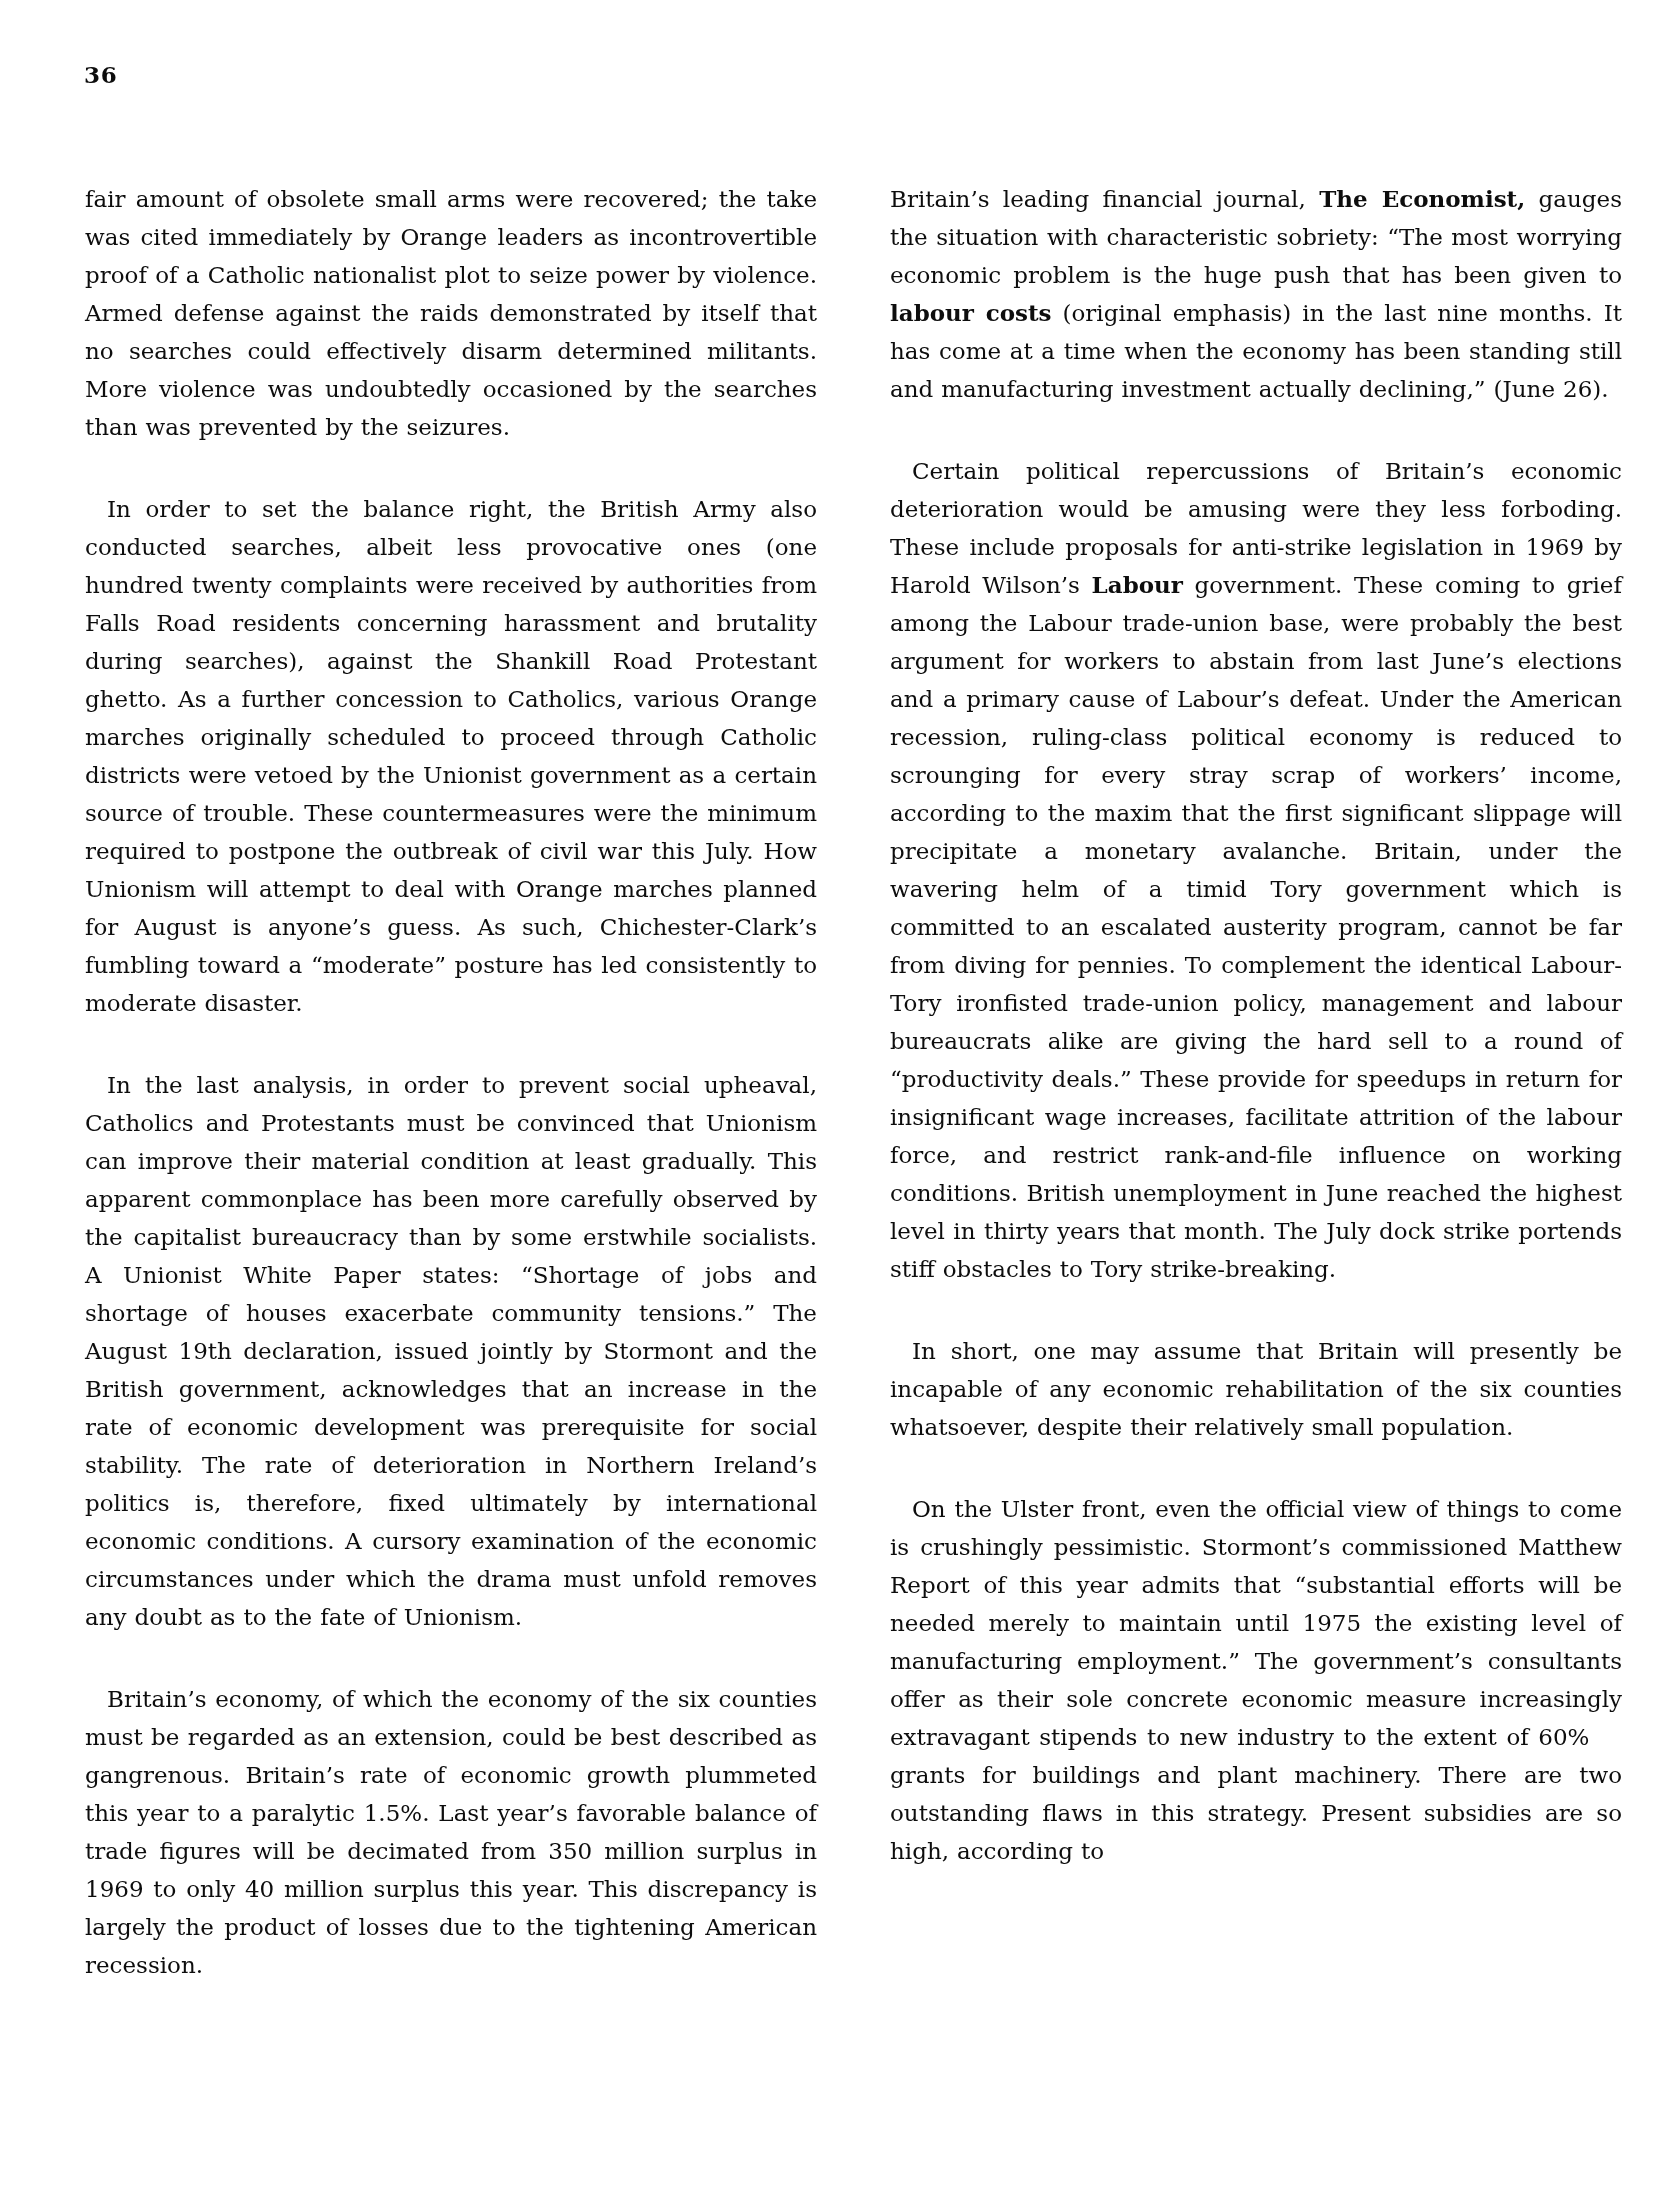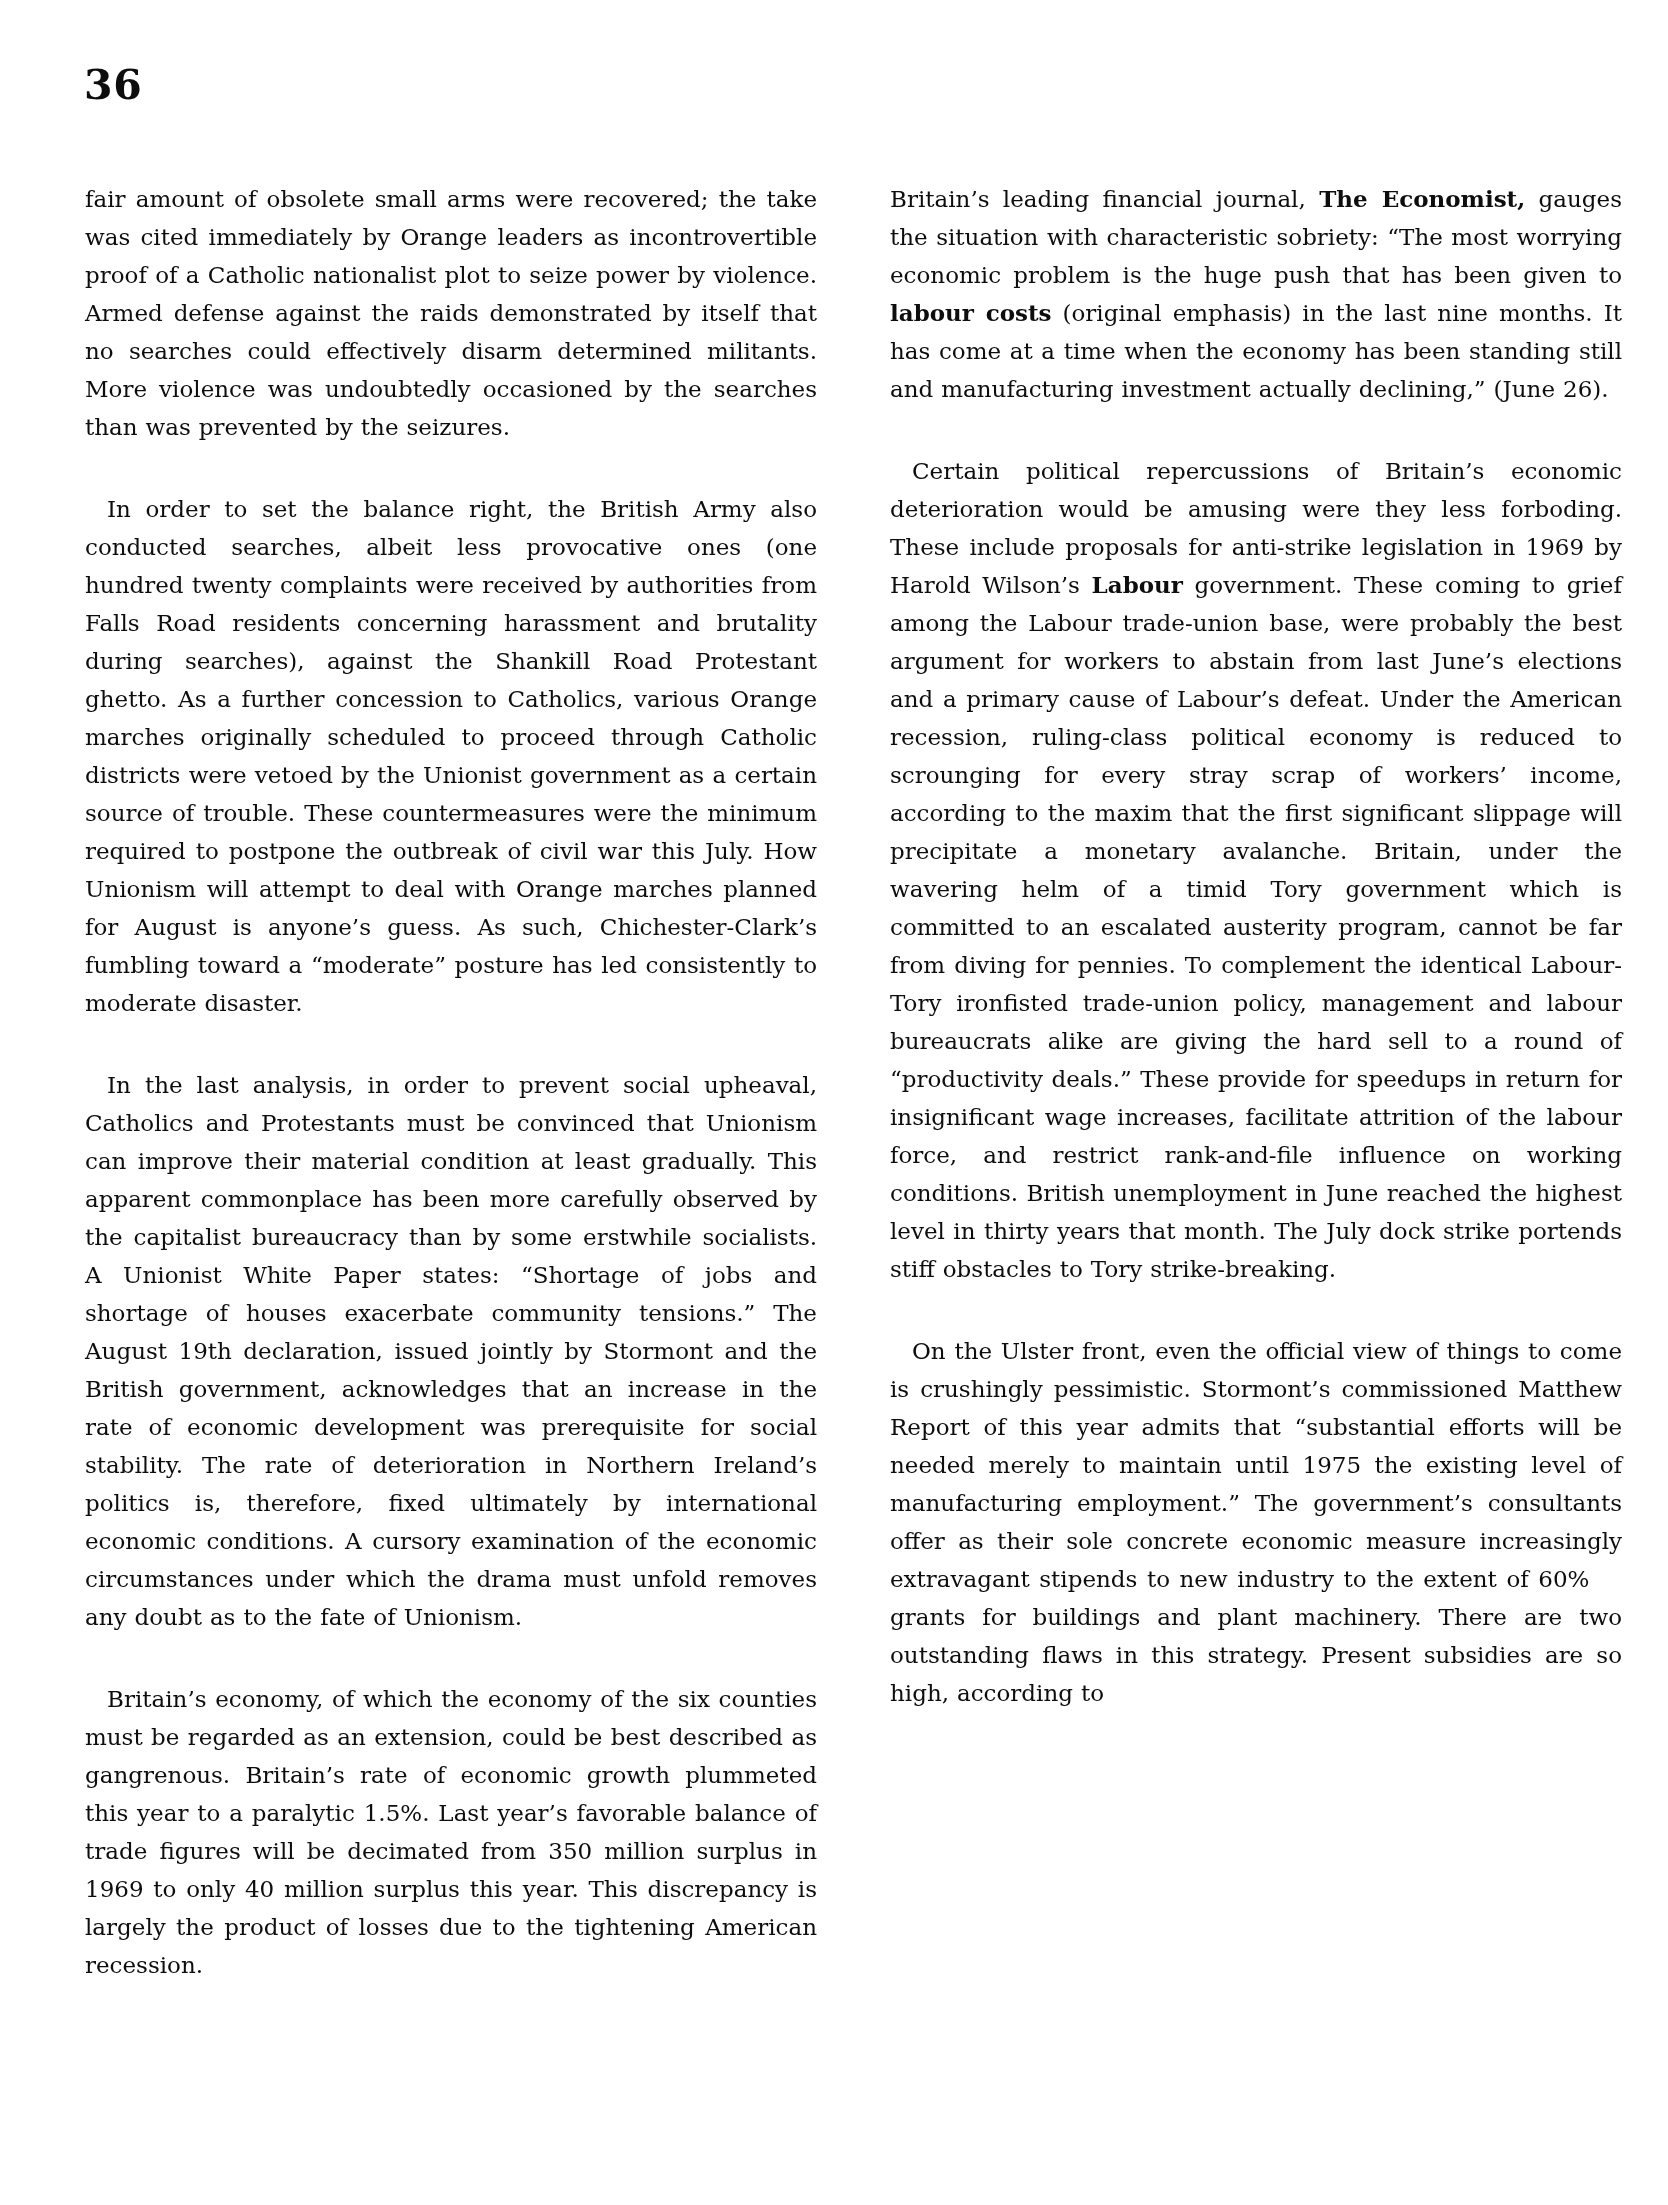--- a/index.html
+++ b/index.html
@@ -12,21 +12,21 @@
     height: 2205px;
     background: #ffffff;
     font-family: "DejaVu Serif", "Liberation Serif", serif;
     color: #0d0d0d;
     overflow: hidden;
   }
   .page-number {
     position: absolute;
     left: 84px;
     top: 61px;
-    font-size: 41px;
+    font-size: 23px;
     font-weight: bold;
     letter-spacing: 0.7px;
   }
   .column {
     position: absolute;
     top: 180px;
   }
   #col-left  { left: 85px;  width: 732px; }
   #col-right { left: 890px; width: 732px; }
   .para {
@@ -48,15 +48,16 @@
 <div id="col-left" class="column">
     <p class="para"><span>fair amount of obsolete small arms were recovered; the take was cited immediately by Orange leaders as incontrovertible proof of a Catholic nationalist plot to seize power by violence. Armed defense against the raids demonstrated by itself that no searches could effectively disarm determined militants. More violence was undoubtedly occasioned by the searches than was prevented by the seizures.</span></p>
     <p class="para indent"><span>In order to set the balance right, the British Army also conducted searches, albeit less provocative ones (one hundred twenty complaints were received by authorities from Falls Road residents concerning harassment and brutality during searches), against the Shankill Road Protestant ghetto. As a further concession to Catholics, various Orange marches originally scheduled to proceed through Catholic districts were vetoed by the Unionist government as a certain source of trouble. These countermeasures were the minimum required to postpone the outbreak of civil war this July. How Unionism will attempt to deal with Orange marches planned for August is anyone’s guess. As such, Chichester-Clark’s fumbling toward a “moderate” posture has led consistently to moderate disaster.</span></p>
     <p class="para indent"><span>In the last analysis, in order to prevent social upheaval, Catholics and Protestants must be convinced that Unionism can improve their material condition at least gradually. This apparent commonplace has been more carefully observed by the capitalist bureaucracy than by some erstwhile socialists. A Unionist White Paper states: “Shortage of jobs and shortage of houses exacerbate community tensions.” The August 19th declaration, issued jointly by Stormont and the British government, acknowledges that an increase in the rate of economic development was prerequisite for social stability. The rate of deterioration in Northern Ireland’s politics is, therefore, fixed ultimately by international economic conditions. A cursory examination of the economic circumstances under which the drama must unfold removes any doubt as to the fate of Unionism.</span></p>
     <p class="para indent"><span>Britain’s economy, of which the economy of the six counties must be regarded as an extension, could be best described as gangrenous. Britain’s rate of economic growth plummeted this year to a paralytic 1.5%. Last year’s favorable balance of trade figures will be decimated from 350 million surplus in 1969 to only 40 million surplus this year. This discrepancy is largely the product of losses due to the tightening American recession.</span></p>
   </div>
 
 <div id="col-right" class="column">
     <p class="para"><span>Britain’s leading financial journal, </span><span class="bold">The Economist,</span><span> gauges the situation with characteristic sobriety: “The most worrying economic problem is the huge push that has been given to </span><span class="bold">labour costs</span><span> (original emphasis) in the last nine months. It has come at a time when the economy has been standing still and manufacturing investment actually declining,” (June 26).</span></p>
     <p class="para indent"><span>Certain political repercussions of Britain’s economic deterioration would be amusing were they less forboding. These include proposals for anti-strike legislation in 1969 by Harold Wilson’s </span><span class="bold">Labour</span><span> government. These coming to grief among the Labour trade-union base, were probably the best argument for workers to abstain from last June’s elections and a primary cause of Labour’s defeat. Under the American recession, ruling-class political economy is reduced to scrounging for every stray scrap of workers’ income, according to the maxim that the first significant slippage will precipitate a monetary avalanche. Britain, under the wavering helm of a timid Tory government which is committed to an escalated austerity program, cannot be far from diving for pennies. To complement the identical Labour-Tory ironfisted trade-union policy, management and labour bureaucrats alike are giving the hard sell to a round of “productivity deals.” These provide for speedups in return for insignificant wage increases, facilitate attrition of the labour force, and restrict rank-and-file influence on working conditions. British unemployment in June reached the highest level in thirty years that month. The July dock strike portends stiff obstacles to Tory strike-breaking.</span></p>
+    <p class="para indent"><span>In short, one may assume that Britain will presently be incapable of any economic rehabilitation of the six counties whatsoever, despite their relatively small population.</span></p>
     <p class="para indent"><span>On the Ulster front, even the official view of things to come is crushingly pessimistic. Stormont’s commissioned Matthew Report of this year admits that “substantial efforts will be needed merely to maintain until 1975 the existing level of manufacturing employment.” The government’s consultants offer as their sole concrete economic measure increasingly extravagant stipends to new industry to the extent of 60%  grants for buildings and plant machinery. There are two outstanding flaws in this strategy. Present subsidies are so high, according to </span></p>
   </div>
 
 
 </body></html>

